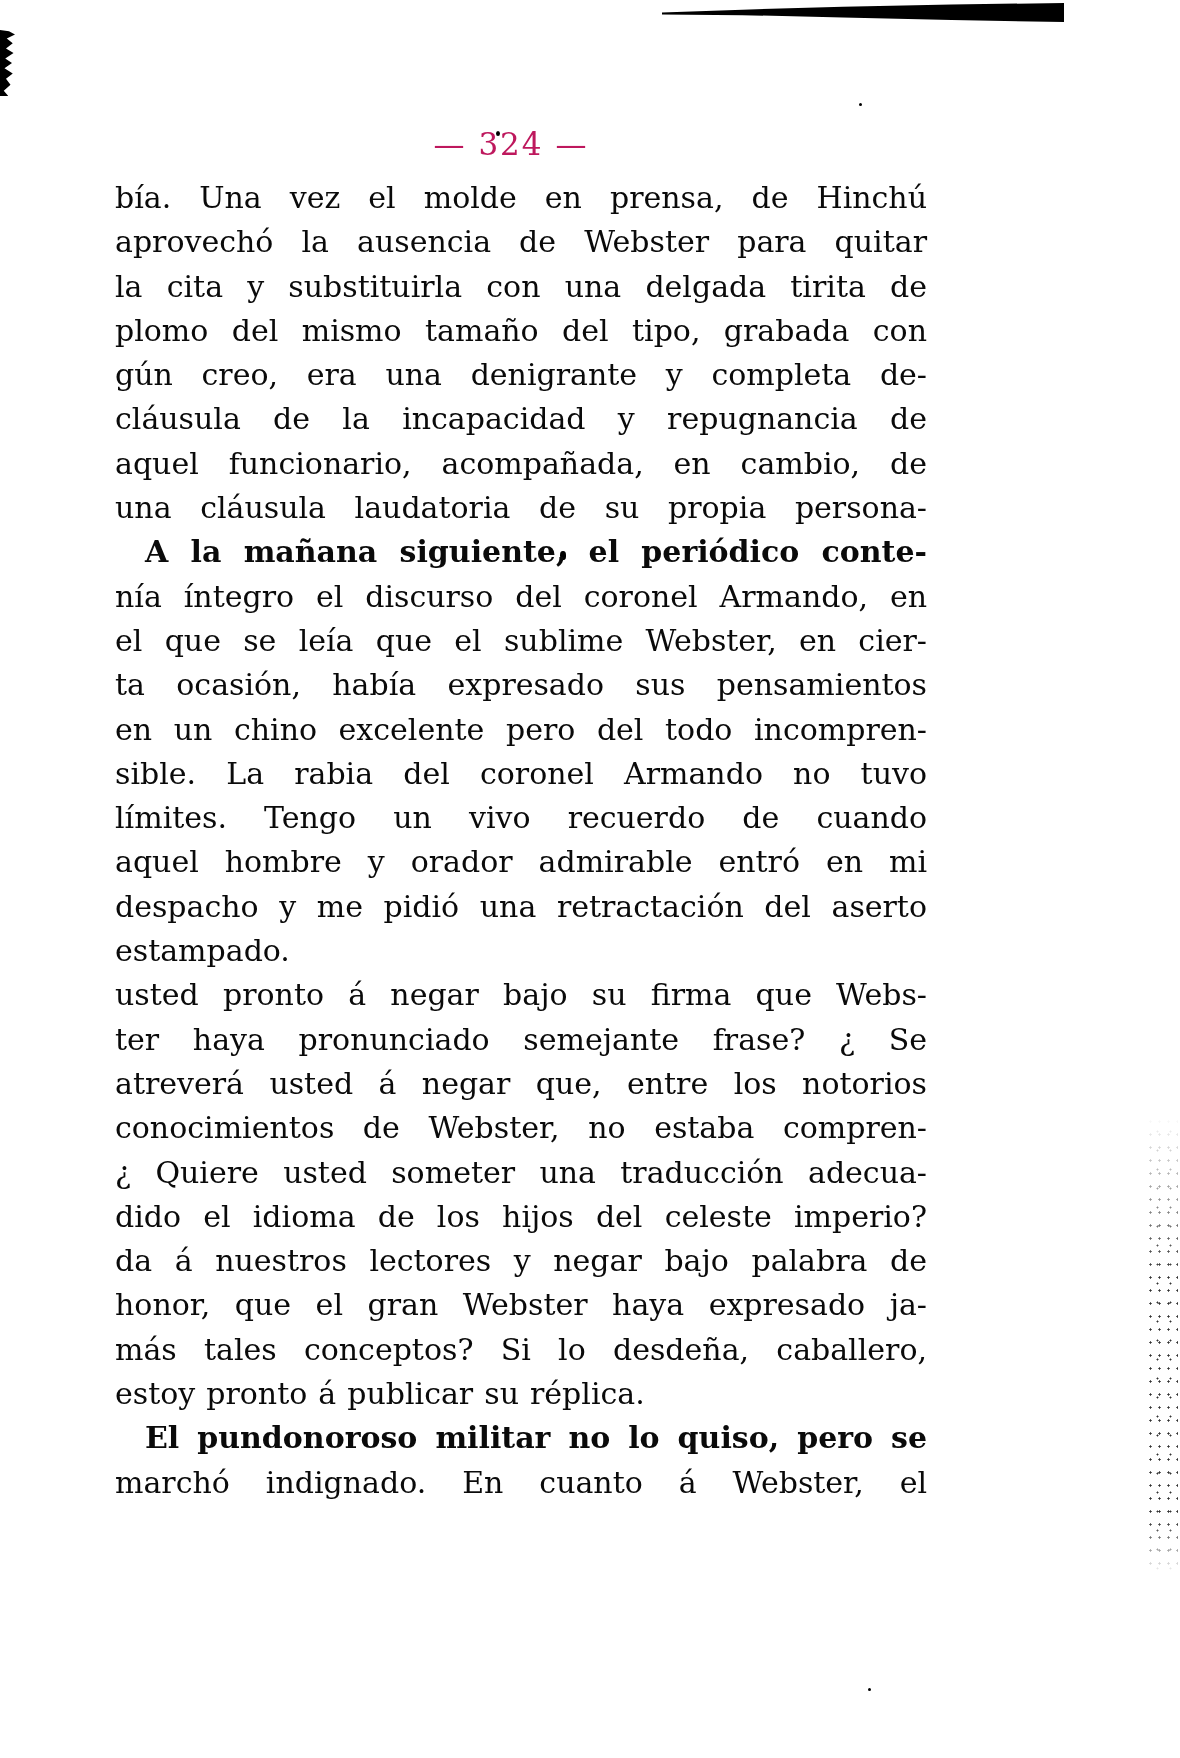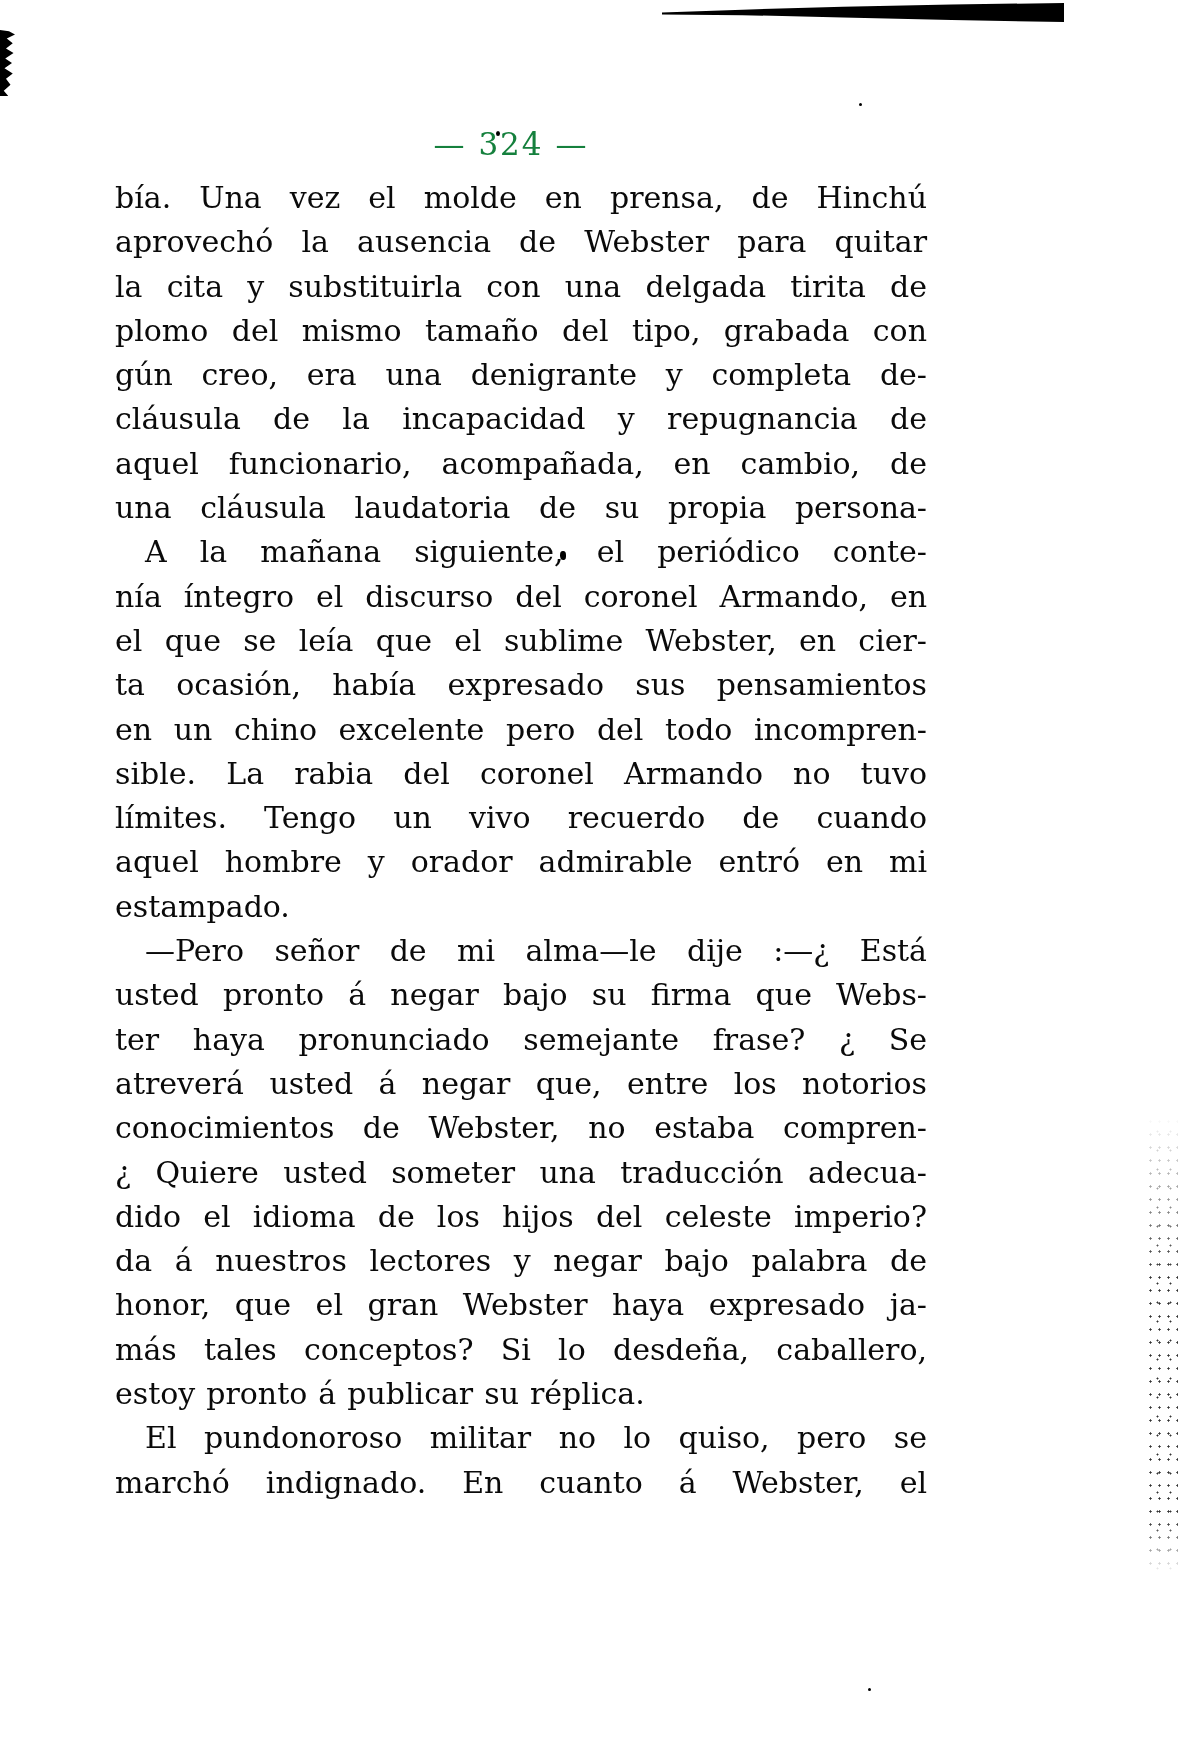--- a/index.html
+++ b/index.html
@@ -16,40 +16,41 @@
     color: #0a0a0a;
   }
   .page-number {
     position: absolute;
     top: 126px;
     left: 105px;
     width: 812px;
     text-align: center;
     font-size: 31px;
     letter-spacing: 2px;
-    color: #15803d;
+    color: #be185d;
   }
   .text-block {
     position: absolute;
     left: 115px;
     top: 176px;
     width: 812px;
   }
   .line {
     font-size: 30px;
     height: 44.3px;
     line-height: 44.3px;
     text-align: justify;
     text-align-last: justify;
     word-spacing: 1.5px;
     box-sizing: border-box;
     overflow: visible;
   }
   .line.indent {
     padding-left: 30px;
+    font-weight: bold;
   }
   .line.para-end {
     text-align-last: left;
   }
   
   .artifact-top-right {
     position: absolute;
     left: 662px;
     top: 3px;
     width: 402px;
@@ -115,22 +116,22 @@
     <div class="line">aquel funcionario, acompañada, en cambio, de</div>
     <div class="line">una cláusula laudatoria de su propia persona-</div>
     <div class="line indent">A la mañana siguiente, el periódico conte-</div>
     <div class="line">nía íntegro el discurso del coronel Armando, en</div>
     <div class="line">el que se leía que el sublime Webster, en cier-</div>
     <div class="line">ta ocasión, había expresado sus pensamientos</div>
     <div class="line">en un chino excelente pero del todo incompren-</div>
     <div class="line">sible. La rabia del coronel Armando no tuvo</div>
     <div class="line">límites. Tengo un vivo recuerdo de cuando</div>
     <div class="line">aquel hombre y orador admirable entró en mi</div>
+    <div class="line">despacho y me pidió una retractación del aserto</div>
     <div class="line para-end">estampado.</div>
-    <div class="line indent">—Pero señor de mi alma—le dije :—¿ Está</div>
     <div class="line">usted pronto á negar bajo su firma que Webs-</div>
     <div class="line">ter haya pronunciado semejante frase? ¿ Se</div>
     <div class="line">atreverá usted á negar que, entre los notorios</div>
     <div class="line">conocimientos de Webster, no estaba compren-</div>
     <div class="line">¿ Quiere usted someter una traducción adecua-</div>
     <div class="line">dido el idioma de los hijos del celeste imperio?</div>
     <div class="line">da á nuestros lectores y negar bajo palabra de</div>
     <div class="line">honor, que el gran Webster haya expresado ja-</div>
     <div class="line">más tales conceptos? Si lo desdeña, caballero,</div>
     <div class="line para-end">estoy pronto á publicar su réplica.</div>

